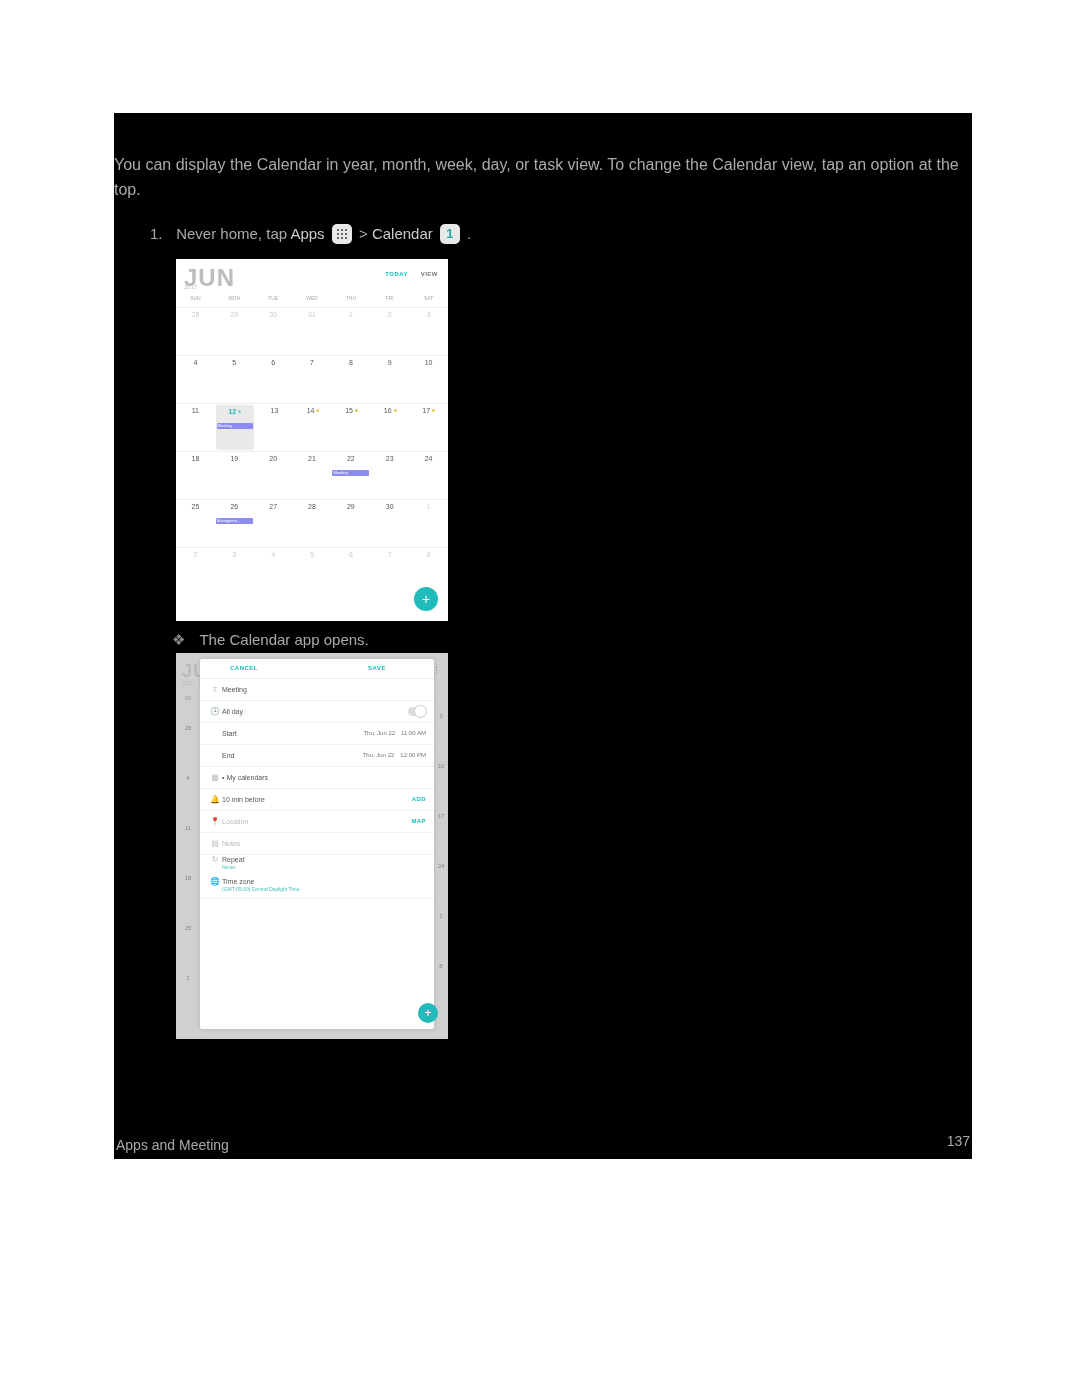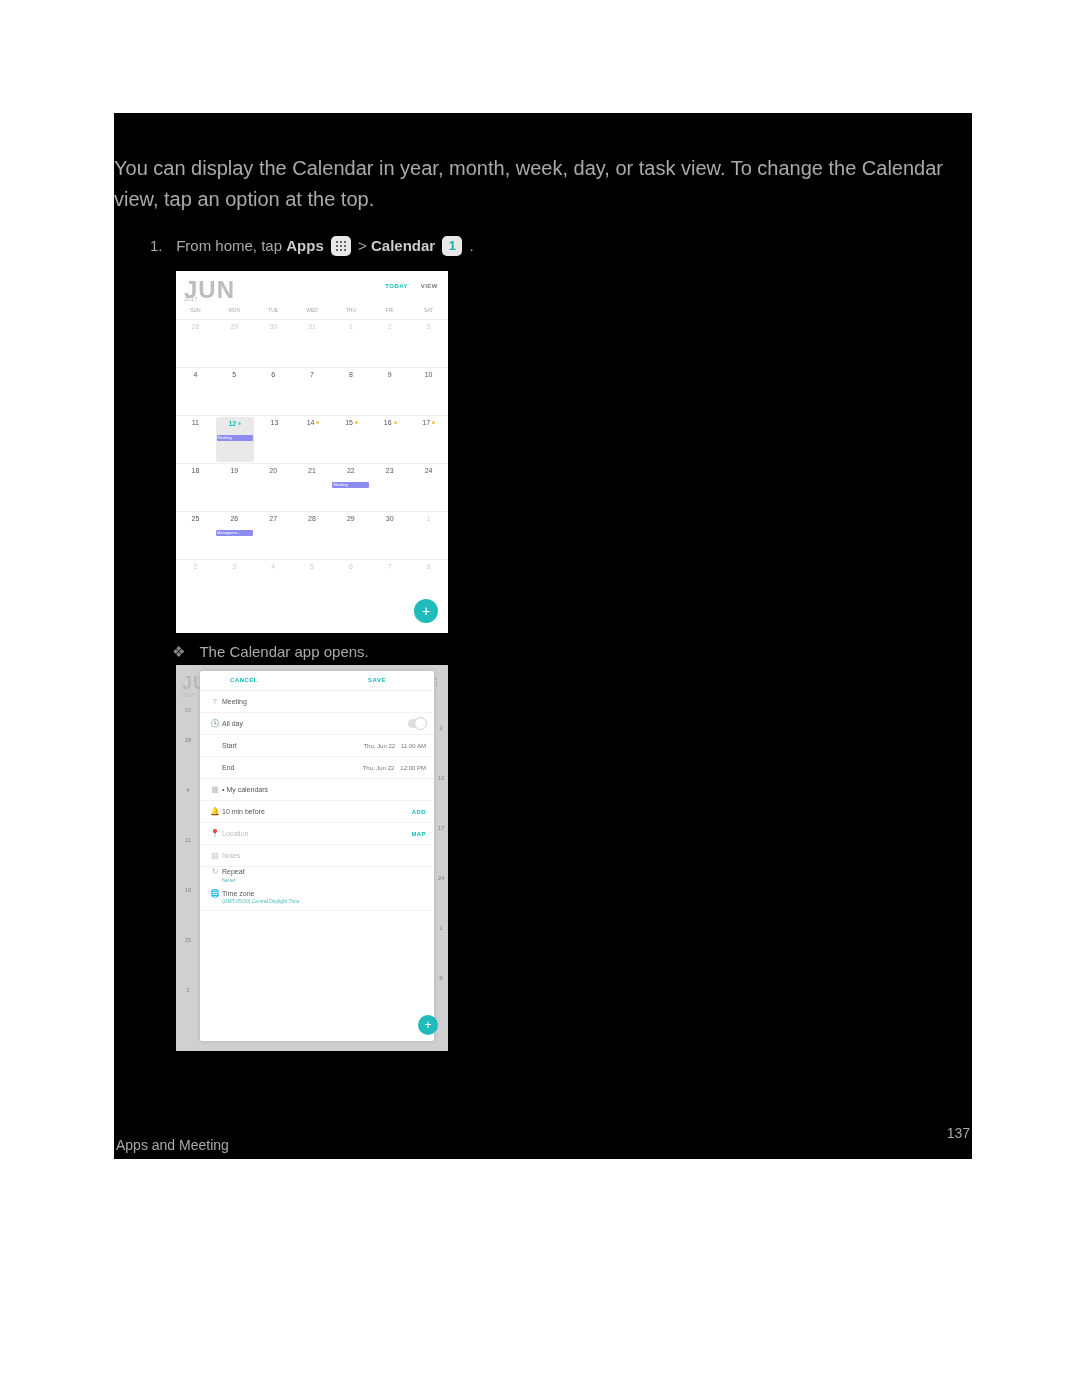--- a/index.html
+++ b/index.html
@@ -1,20 +1,20 @@
 <!DOCTYPE html>
 <html><head>
 <meta charset="utf-8">
 <style>
   *{box-sizing:border-box;margin:0;padding:0}
   body{width:1080px;height:1397px;background:#fff;font-family:Arial,Helvetica,sans-serif;position:relative}
   .page{position:absolute;left:114px;top:113px;width:858px;height:1046px;background:#000}
-  .intro{color:#aaa;font-size:20px;line-height:1.55;padding:40px 0 0 0}
+  .intro{color:#aaa;font-size:16px;line-height:1.55;padding:40px 0 0 0}
   .step-line{color:#aaa;font-size:15px;padding:22px 0 14px 36px}
-  .step-line b{color:#ccc;font-weight:bold}
+  .step-line b{color:#ccc;font-weight:normal}
   .numdot{display:inline-block;width:22px;color:#aaa}
   .icon-box{display:inline-block;width:20px;height:20px;border-radius:5px;background:#e8e8e8;color:#444;text-align:center;vertical-align:middle;font-size:11px;line-height:20px;margin:0 3px;position:relative;top:-1px}
   .dots-ic::before{content:'';position:absolute;width:12px;height:12px;left:4px;top:4px;background:
     radial-gradient(circle at 2px 2px,#666 1px,transparent 1.3px),
     radial-gradient(circle at 6px 2px,#666 1px,transparent 1.3px),
     radial-gradient(circle at 10px 2px,#666 1px,transparent 1.3px),
     radial-gradient(circle at 2px 6px,#666 1px,transparent 1.3px),
     radial-gradient(circle at 6px 6px,#666 1px,transparent 1.3px),
     radial-gradient(circle at 10px 6px,#666 1px,transparent 1.3px),
     radial-gradient(circle at 2px 10px,#666 1px,transparent 1.3px),
@@ -69,31 +69,31 @@
   .panel .val{font-size:6px;color:#777;margin-left:auto}
   .panel .val2{font-size:6px;color:#777;margin-left:6px}
   .panel .sub{font-size:5px;color:#4bb;margin-left:14px;padding:0 0 4px}
   .panel .toggle{width:18px;height:9px;border-radius:5px;background:#ddd;position:relative}
   .panel .toggle::after{content:'';position:absolute;width:11px;height:11px;border-radius:50%;background:#fff;border:1px solid #ccc;right:-1px;top:-2px}
   .panel .add{font-size:6px;color:#1bb;font-weight:bold;letter-spacing:0.4px}
   .panel .fab2{position:absolute;right:-4px;bottom:6px;width:20px;height:20px;border-radius:50%;background:#2bb;color:#fff;text-align:center;line-height:20px;font-size:12px}
 
   .footer{position:absolute;left:0;right:0;bottom:6px;color:#aaa;font-size:14px}
   .footer .lf{position:absolute;left:2px;bottom:0}
-  .footer .rt{position:absolute;right:2px;bottom:12px}
+  .footer .rt{position:absolute;right:2px;bottom:4px}
 </style>
 </head>
 <body>
 
 <div class="page">
   <div class="intro">You can display the Calendar in year, month, week, day, or task view. To change the Calendar view, tap an option at the top.</div>
 
   <div class="step-line">
     <span class="numdot">1.</span>
-    <span>From home, tap </span>
+    <span>Never home, tap </span>
     <b>Apps</b>
     <span class="icon-box dots-ic"></span>
     <span> &gt; </span>
     <b>Calendar</b>
     <span class="icon-box cal-ic">1</span>
     <span>.</span>
   </div>
 
   <div class="sshot ss1">
     <div class="hdr">

